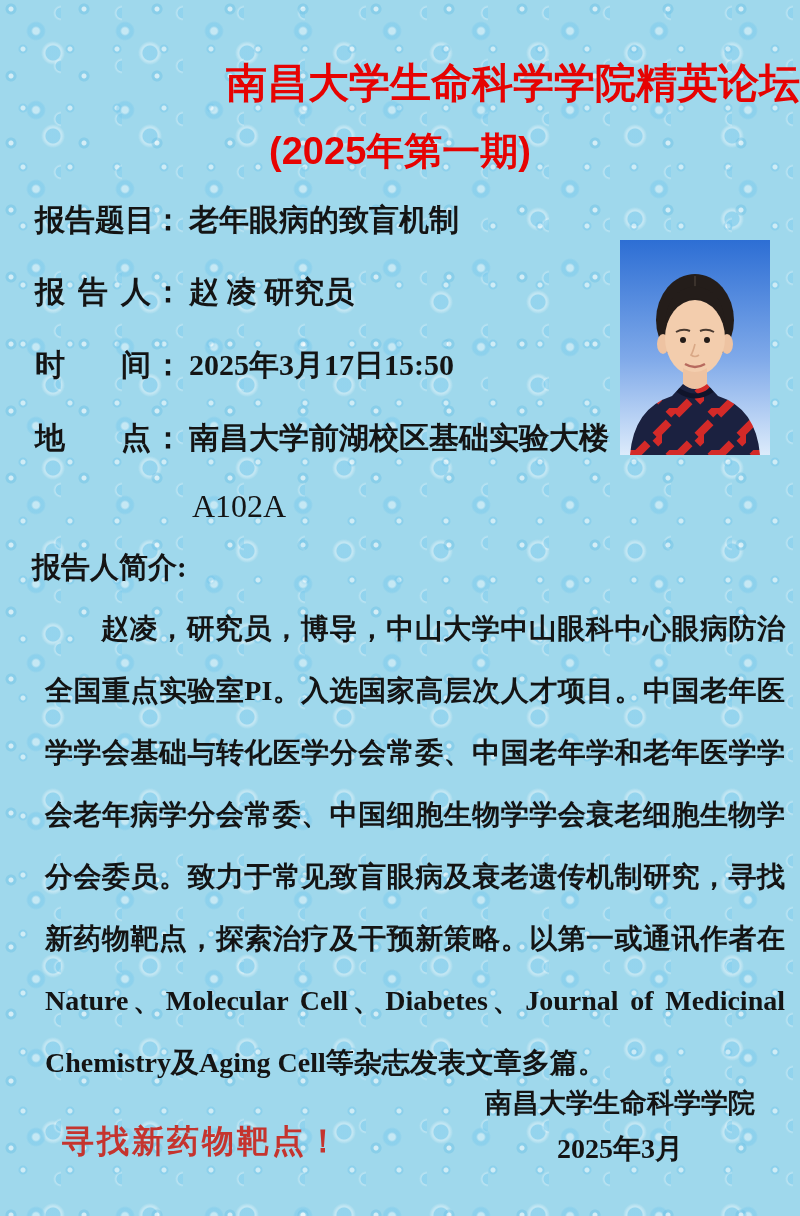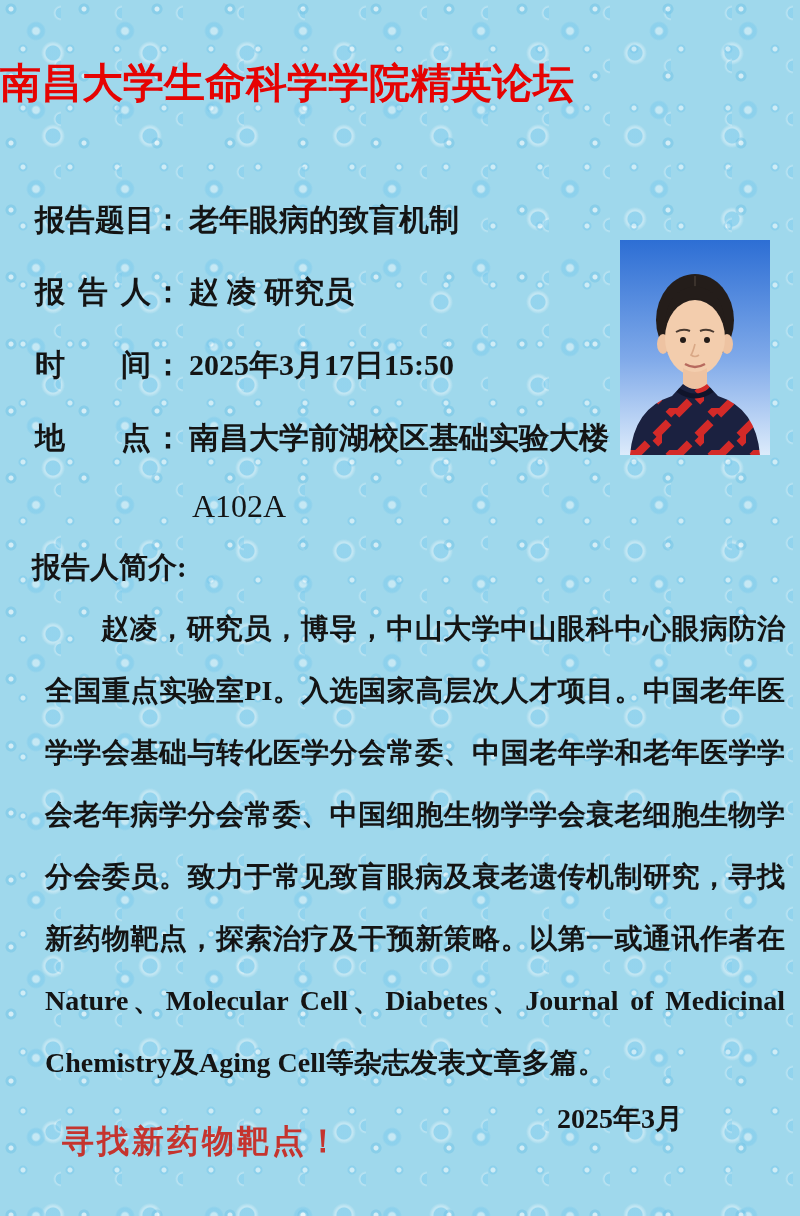--- a/index.html
+++ b/index.html
@@ -14,21 +14,21 @@
       radial-gradient(circle 6px at 11px 9px, rgba(255,255,255,0.55) 0 2px, rgba(104,190,228,0.40) 3px 5px, transparent 6px),
       radial-gradient(circle 10px at 36px 31px, rgba(255,255,255,0.40) 0 3px, rgba(120,200,236,0.45) 5px 8px, transparent 10px),
       radial-gradient(circle 8px at 61px 13px, rgba(132,206,238,0.50) 0 5px, rgba(255,255,255,0.30) 6px, transparent 8px),
       radial-gradient(circle 5px at 23px 49px, rgba(255,255,255,0.50) 0 2px, rgba(118,198,234,0.45) 3px 4px, transparent 5px),
       radial-gradient(circle 12px at 53px 53px, rgba(140,210,240,0.55) 0 7px, rgba(255,255,255,0.35) 8px 9px, transparent 12px),
       radial-gradient(circle 4px at 70px 44px, rgba(255,255,255,0.45) 0 1px, rgba(125,202,236,0.4) 2px 3px, transparent 4px);
     background-size:73px 67px, 89px 79px, 61px 53px, 47px 59px, 97px 83px, 53px 41px;
   }
   .title1{
     position:absolute;top:56px;left:0;width:100%;
-    text-align:left;
+    text-align:right;
     font-family:"Liberation Sans","DejaVu Sans",sans-serif;
     font-weight:bold;font-size:41px;letter-spacing:0px;
   }
   .title2{
     position:absolute;top:126px;left:0;width:100%;
     text-align:center;
     font-family:"Liberation Sans","DejaVu Sans",sans-serif;
     font-weight:bold;font-size:38px;
   }
   .info-row{
@@ -73,20 +73,21 @@
     position:absolute;top:1120px;left:62px;
     font-size:32px;font-weight:bold;letter-spacing:3px;
   }
 </style>
 </head>
 <body>
 
 <div class="poster">
 
   <div class="title1" style="color:#e60302;">南昌大学生命科学学院精英论坛</div>
+  <div class="title2" style="color:#e60302;">(2025年第一期)</div>
 
   <div class="info-row row-0">
     <span class="info-label">报告题目</span><span class="info-colon">：</span><span>老年眼病的致盲机制</span>
   </div>
 
   <div class="info-row row-1">
     <span class="info-label">报 告 人</span><span class="info-colon">：</span><span>赵 凌 研究员</span>
   </div>
 
   <div class="info-row row-2">
@@ -128,18 +129,19 @@
     <path d="M63 128 L63 150 L87 150 L87 128 Q75 136 63 128 Z" fill="#eec3a2"></path>
     <path d="M10 215 Q14 168 52 156 L63 144 Q75 154 87 144 L98 156 Q136 168 140 215 Z" fill="url(#knit)"></path>
     <path d="M58 150 Q75 162 92 150" stroke="#10142b" stroke-width="5" fill="none"></path>
   </svg>
 
   <div class="bio-heading">报告人简介:</div>
 
   <div class="bio-text">赵凌，研究员，博导，中山大学中山眼科中心眼病防治全国重点实验室PI。入选国家高层次人才项目。中国老年医学学会基础与转化医学分会常委、中国老年学和老年医学学会老年病学分会常委、中国细胞生物学学会衰老细胞生物学分会委员。致力于常见致盲眼病及衰老遗传机制研究，寻找新药物靶点，探索治疗及干预新策略。以第一或通讯作者在Nature、Molecular Cell、Diabetes、Journal of Medicinal Chemistry及Aging Cell等杂志发表文章多篇。</div>
 
   <div class="signature">
+    <div class="sig-org">南昌大学生命科学学院</div>
     <div class="sig-date">2025年3月</div>
   </div>
 
   <div class="welcome" style="color:#c5342e;">寻找新药物靶点！</div>
 
 </div>
 
 </body></html>

